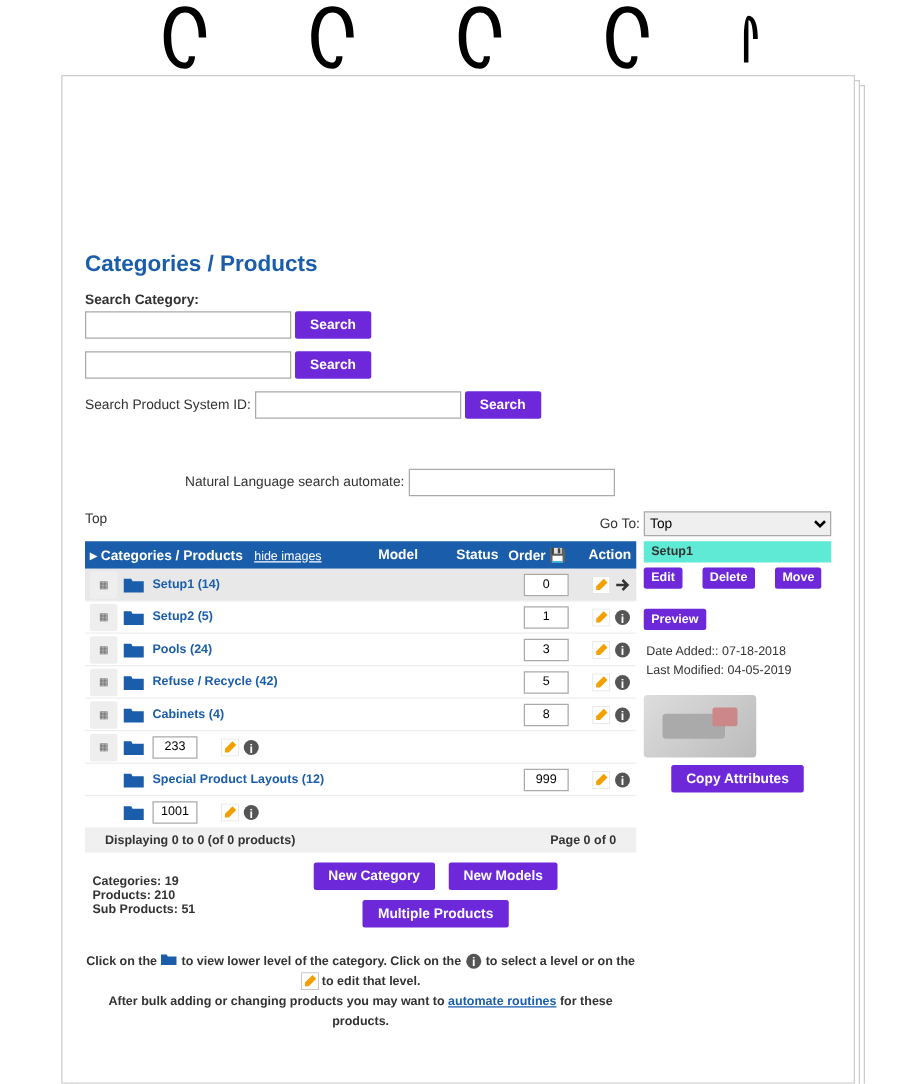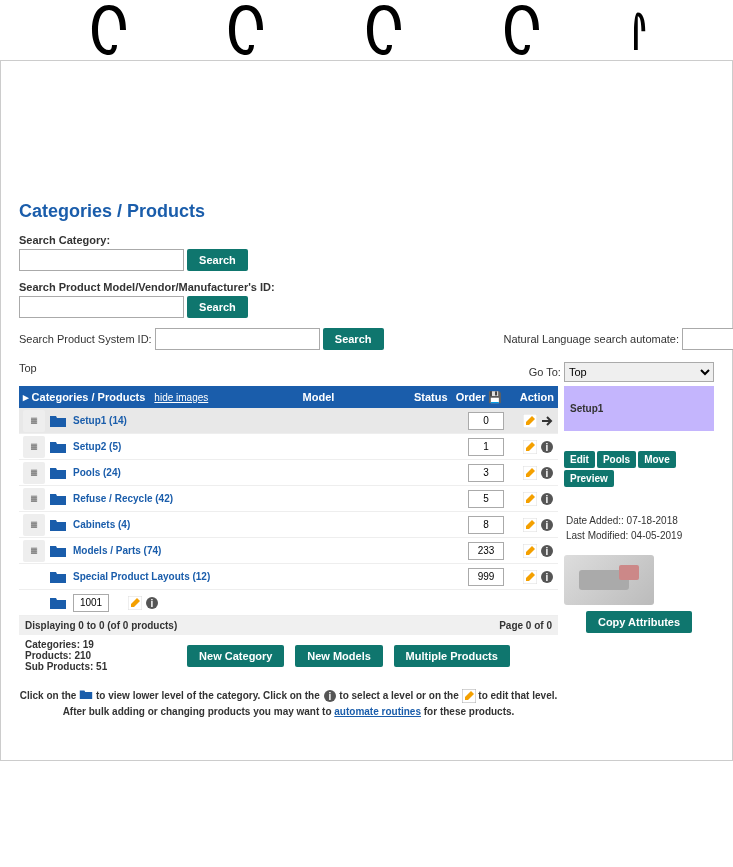--- a/index.html
+++ b/index.html
@@ -1,30 +1,30 @@
 <!DOCTYPE html>
 <html><head>
 <meta charset="utf-8">
 <style>
 * { box-sizing: border-box; margin: 0; padding: 0; }
 body { font-family: Arial, sans-serif; font-size: 11px; color: #333; background: #fff; }
-.page-container { width: 733px; margin: 0 auto; position: relative; padding-top: 20px; }
+.page-container { width: 635px; margin: 0 auto; position: relative; padding-top: 20px; }
 .binder-rings { position: absolute; top: 0; left: 0; right: 0; height: 90px; display: flex; justify-content: space-around; padding: 0 40px; z-index: 10; }
 .ring { width: 50px; height: 70px; }
 .page-stack { position: relative; margin-top: 40px; }
 .page-layer { position: absolute; border: 1px solid #ccc; background: #fff; }
 .layer1 { top: 8px; left: 12px; right: -8px; bottom: -8px; }
 .layer2 { top: 4px; left: 8px; right: -4px; bottom: -4px; }
 .main-page { position: relative; border: 1px solid #ccc; background: #fff; min-height: 700px; padding: 140px 18px 40px 18px; }
 h1 { color: #1a5dab; font-size: 18px; font-weight: bold; margin-bottom: 12px; }
 .search-row { margin-bottom: 10px; }
 .search-row label { display: block; font-weight: bold; font-size: 11px; margin-bottom: 3px; }
 .search-input { width: 165px; height: 22px; border: 1px solid #aaa; padding: 2px 4px; font-size: 11px; }
-.btn-dark { background: #0f766e; color: #fff; border: none; padding: 5px 12px; font-size: 11px; cursor: pointer; font-weight: bold; border-radius: 2px; }
-.search-dual { display: flex; gap: 40px; }
+.btn-dark { background: #6d28d9; color: #fff; border: none; padding: 5px 12px; font-size: 11px; cursor: pointer; font-weight: bold; border-radius: 2px; }
+.search-dual { display: flex; gap: 40px; flex-direction: column; }
 .search-col { flex: 0 0 auto; }
 .top-bar { display: flex; justify-content: space-between; margin: 12px 0 4px 0; font-size: 11px; }
 .goto select { width: 150px; height: 20px; border: 1px solid #aaa; font-size: 11px; }
 .content-row { display: flex; gap: 6px; justify-content: center; }
 .table-area { flex: 1; }
 .table-header { background: #1a5dab; color: #fff; display: flex; align-items: center; height: 22px; font-size: 11px; font-weight: bold; padding: 0 4px; }
 .th-categories { flex: 0 0 200px; }
 .th-model { flex: 1; text-align: center; }
 .th-status { flex: 0 0 40px; }
 .th-order { flex: 0 0 50px; text-align: center; }
@@ -33,30 +33,30 @@
 .cat-row { display: flex; align-items: center; height: 26px; border-bottom: 1px solid #eee; padding: 0 4px; }
 .cat-row.selected { background: #e8e8e8; }
 .row-thumb { width: 22px; height: 22px; margin-right: 4px; display: inline-flex; align-items: center; justify-content: center; background: #eee; font-size: 8px; color: #666; border-radius: 2px; }
 .row-thumb.blank { background: transparent; }
 .folder-icon { width: 18px; height: 14px; margin-right: 6px; display: inline-block; }
 .folder-icon svg { width: 100%; height: 100%; }
 .cat-name { flex: 1; color: #1a5dab; font-weight: bold; font-size: 10px; cursor: pointer; }
 .order-input { width: 36px; height: 18px; text-align: center; border: 1px solid #aaa; font-size: 10px; }
 .action-cell { width: 50px; text-align: right; display: flex; gap: 3px; justify-content: flex-end; align-items: center; }
 .edit-icon, .info-icon, .arrow-icon { width: 14px; height: 14px; cursor: pointer; }
-.displaying-bar { background: #f0f0f0; padding: 4px 6px; font-size: 10px; font-weight: bold; display: flex; justify-content: space-between; }
+.displaying-bar { background: #f0f0f0; padding: 4px 16px; font-size: 10px; font-weight: bold; display: flex; justify-content: space-between; }
 .stats-row { display: flex; align-items: center; padding: 4px 6px; font-size: 10px; }
 .stats-text { flex: 0 0 120px; font-weight: bold; }
 .stats-buttons { flex: 1; text-align: center; }
 .stats-buttons .btn-dark { margin: 4px; }
 .help-text { text-align: center; font-size: 10px; margin-top: 12px; font-weight: bold; line-height: 1.6; }
 .help-text a { color: #1a5dab; text-decoration: underline; }
 .detail-panel { flex: 0 0 150px; font-size: 10px; }
-.detail-header { background: #c4b5fd; padding: 17px 6px; font-weight: bold; }
-.detail-buttons { padding: 20px 0; display: flex; gap: 2px; flex-wrap: wrap; }
+.detail-header { background: #5eead4; padding: 3px 6px; font-weight: bold; }
+.detail-buttons { padding: 4px 0; display: flex; gap: 16px; flex-wrap: wrap; }
 .detail-buttons .btn-dark { padding: 3px 6px; font-size: 10px; }
 .detail-info { padding: 6px 2px; line-height: 1.5; }
 .detail-image { width: 90px; height: 50px; background: linear-gradient(135deg, #ddd, #bbb); margin: 6px 0; display: flex; align-items: center; justify-content: center; border-radius: 3px; }
 .copy-attr { text-align: center; }
 .inline-icon { display: inline-block; vertical-align: middle; width: 14px; height: 14px; }
 </style>
 </head>
 <body>
 
 <div class="page-container">
@@ -85,21 +85,20 @@
 
       <h1>Categories / Products</h1>
 
       <div class="search-row">
         <label>Search Category:</label>
         <input class="search-input" style="">
         <button class="btn-dark">Search</button>
       </div>
 
       <div class="search-row">
-        <label>Search Product Model/Vendor/Manufacturer's ID:</label>
         <input class="search-input" style="">
         <button class="btn-dark">Search</button>
       </div>
 
       <div class="search-dual">
         <div class="search-col">
           <label>Search Product System ID:</label>
           <input class="search-input" style="">
           <button class="btn-dark">Search</button>
         </div>
@@ -224,21 +223,20 @@
                       <circle cx="7" cy="7" r="6" fill="#555"></circle>
                       <text x="7" y="11" text-anchor="middle" fill="#fff" font-size="10" font-weight="bold">i</text>
                     </svg></span>
                 </span>
               </div>
               <div class="cat-row">
                 <span class="row-thumb">▦</span>
                 <span class="folder-icon"><svg viewBox="0 0 18 14">
                     <path d="M1 2 L7 2 L8 4 L17 4 L17 13 L1 13 Z" fill="#1a5dab"></path>
                   </svg></span>
-                <span class="cat-name">Models / Parts (74)</span>
                 <input class="order-input" value="233" style="">
                 <span class="action-cell">
                   <span class="edit-icon"><svg viewBox="0 0 14 14">
                       <rect x="0" y="0" width="14" height="14" fill="#fff" stroke="#ddd"></rect>
                       <path d="M3 11 L3 8 L9 2 L12 5 L6 11 Z" fill="#f4a000"></path>
                     </svg></span>
                   <span class="info-icon"><svg viewBox="0 0 14 14">
                       <circle cx="7" cy="7" r="6" fill="#555"></circle>
                       <text x="7" y="11" text-anchor="middle" fill="#fff" font-size="10" font-weight="bold">i</text>
                     </svg></span>
@@ -319,21 +317,21 @@
             <span>After bulk adding or changing products you may want to </span>
             <a href="#">automate routines</a>
             <span> for these products.</span>
           </div>
         </div>
 
         <div class="detail-panel">
           <div class="detail-header">Setup1</div>
           <div class="detail-buttons">
             <button class="btn-dark">Edit</button>
-            <button class="btn-dark">Pools</button>
+            <button class="btn-dark">Delete</button>
             <button class="btn-dark">Move</button>
             <button class="btn-dark">Preview</button>
           </div>
           <div class="detail-info">
             <div>Date Added:: 07-18-2018</div>
             <div>Last Modified: 04-05-2019</div>
           </div>
           <div class="detail-image">
             <svg width="70" height="40" viewBox="0 0 70 40">
                 <rect x="5" y="10" width="50" height="20" rx="3" fill="#aaa"></rect>

